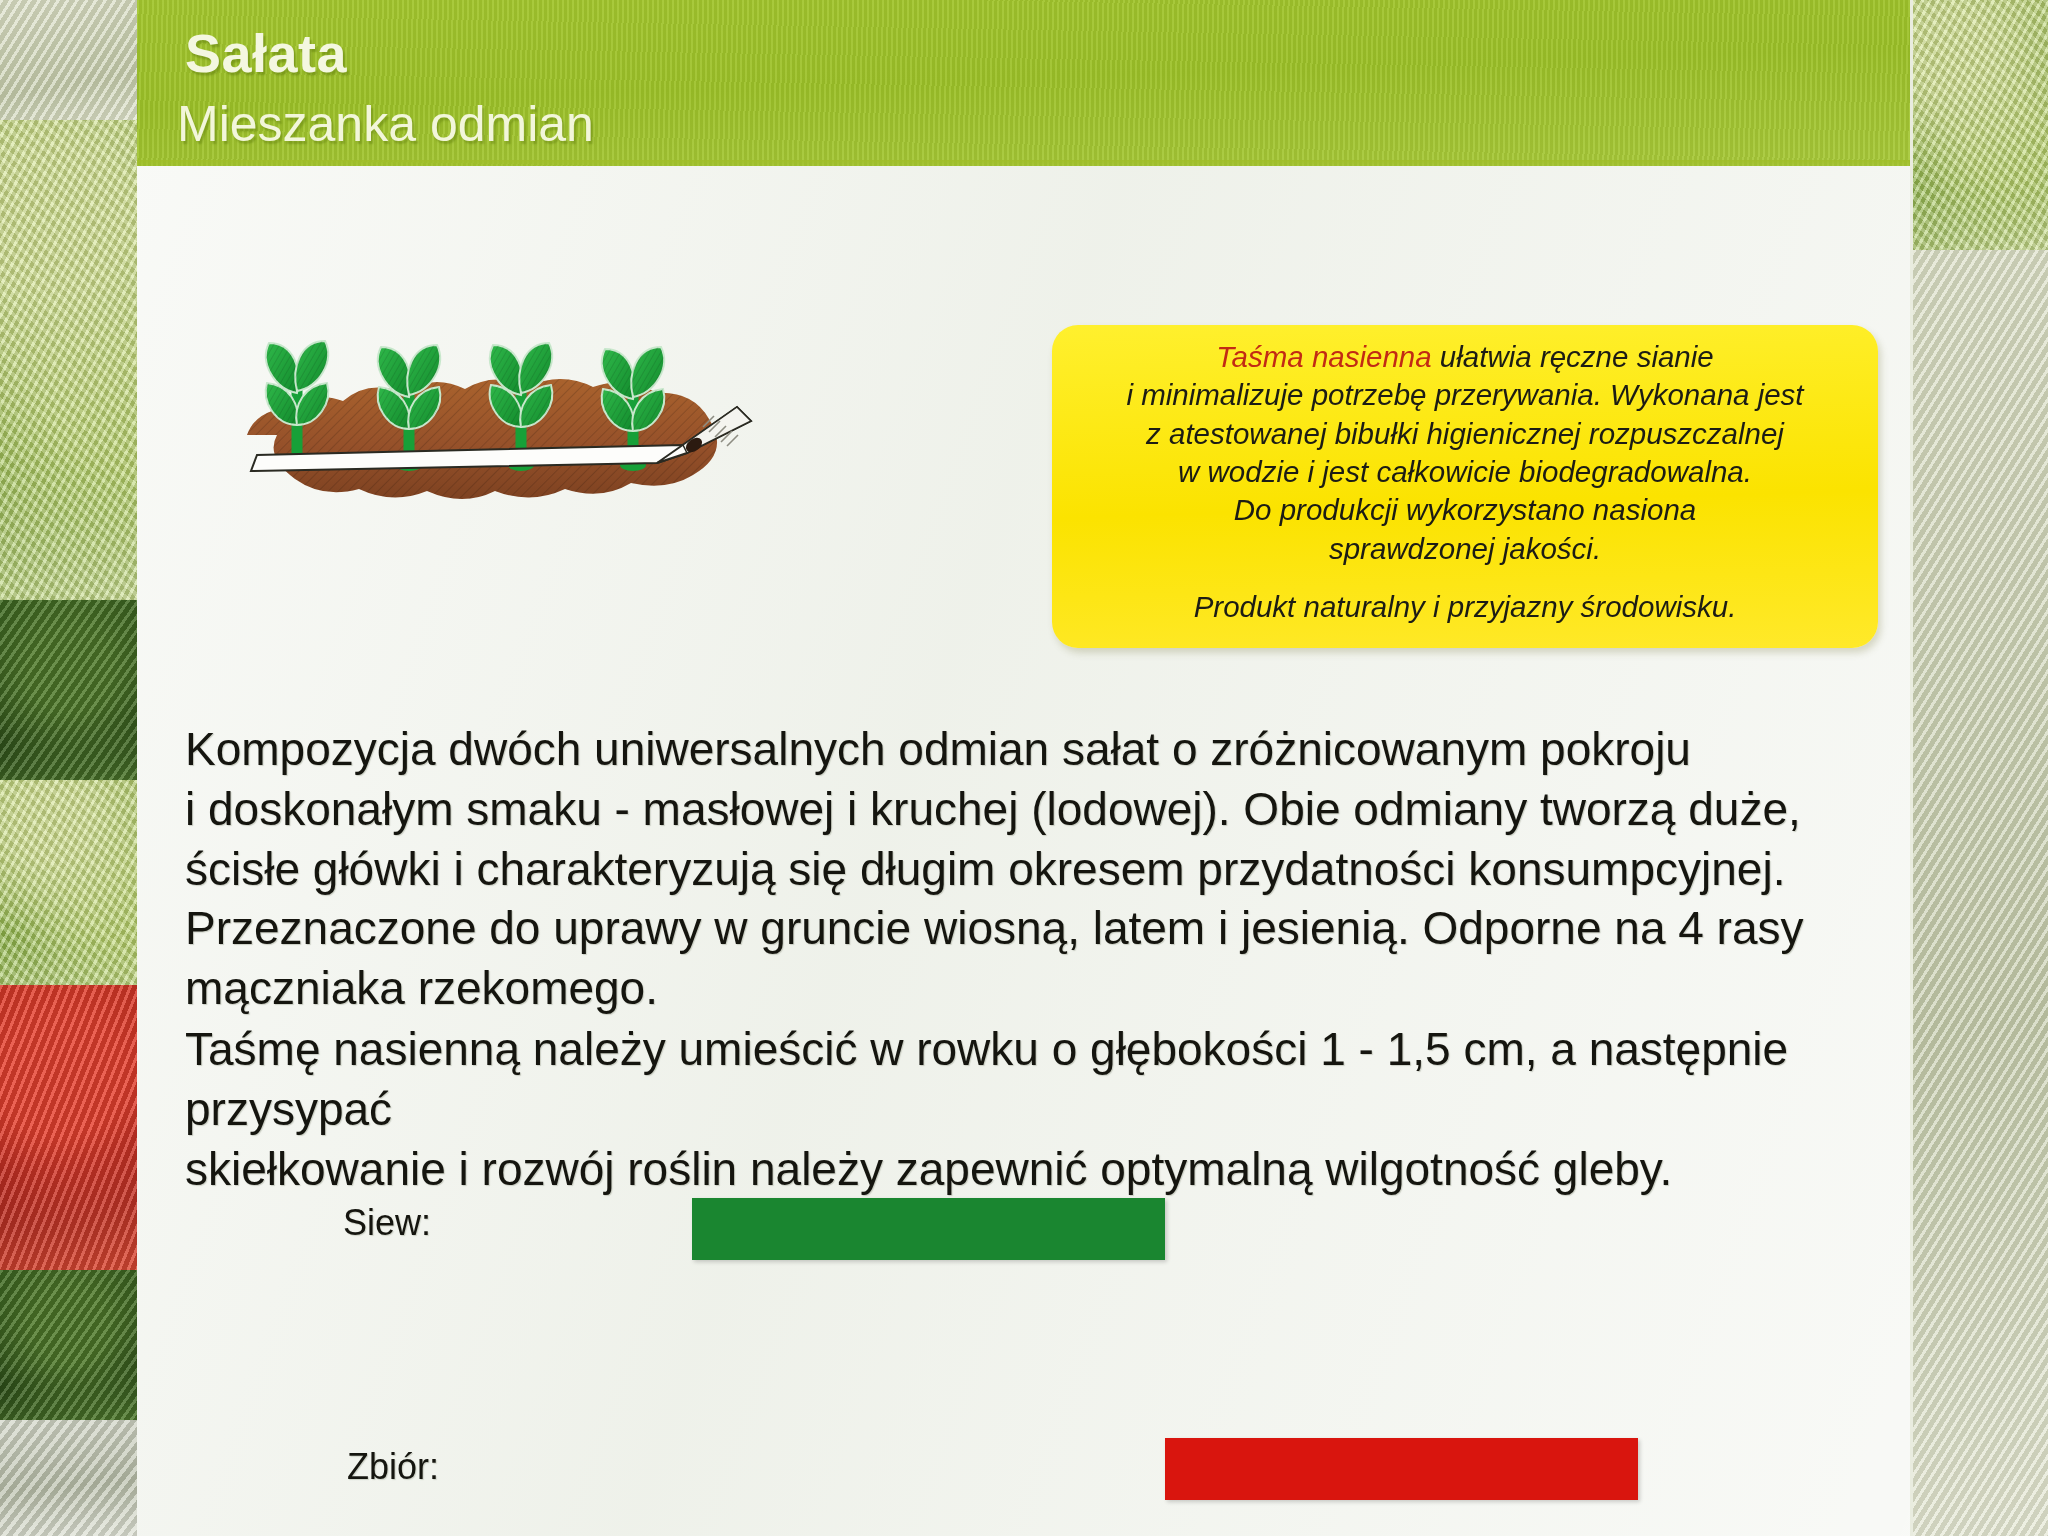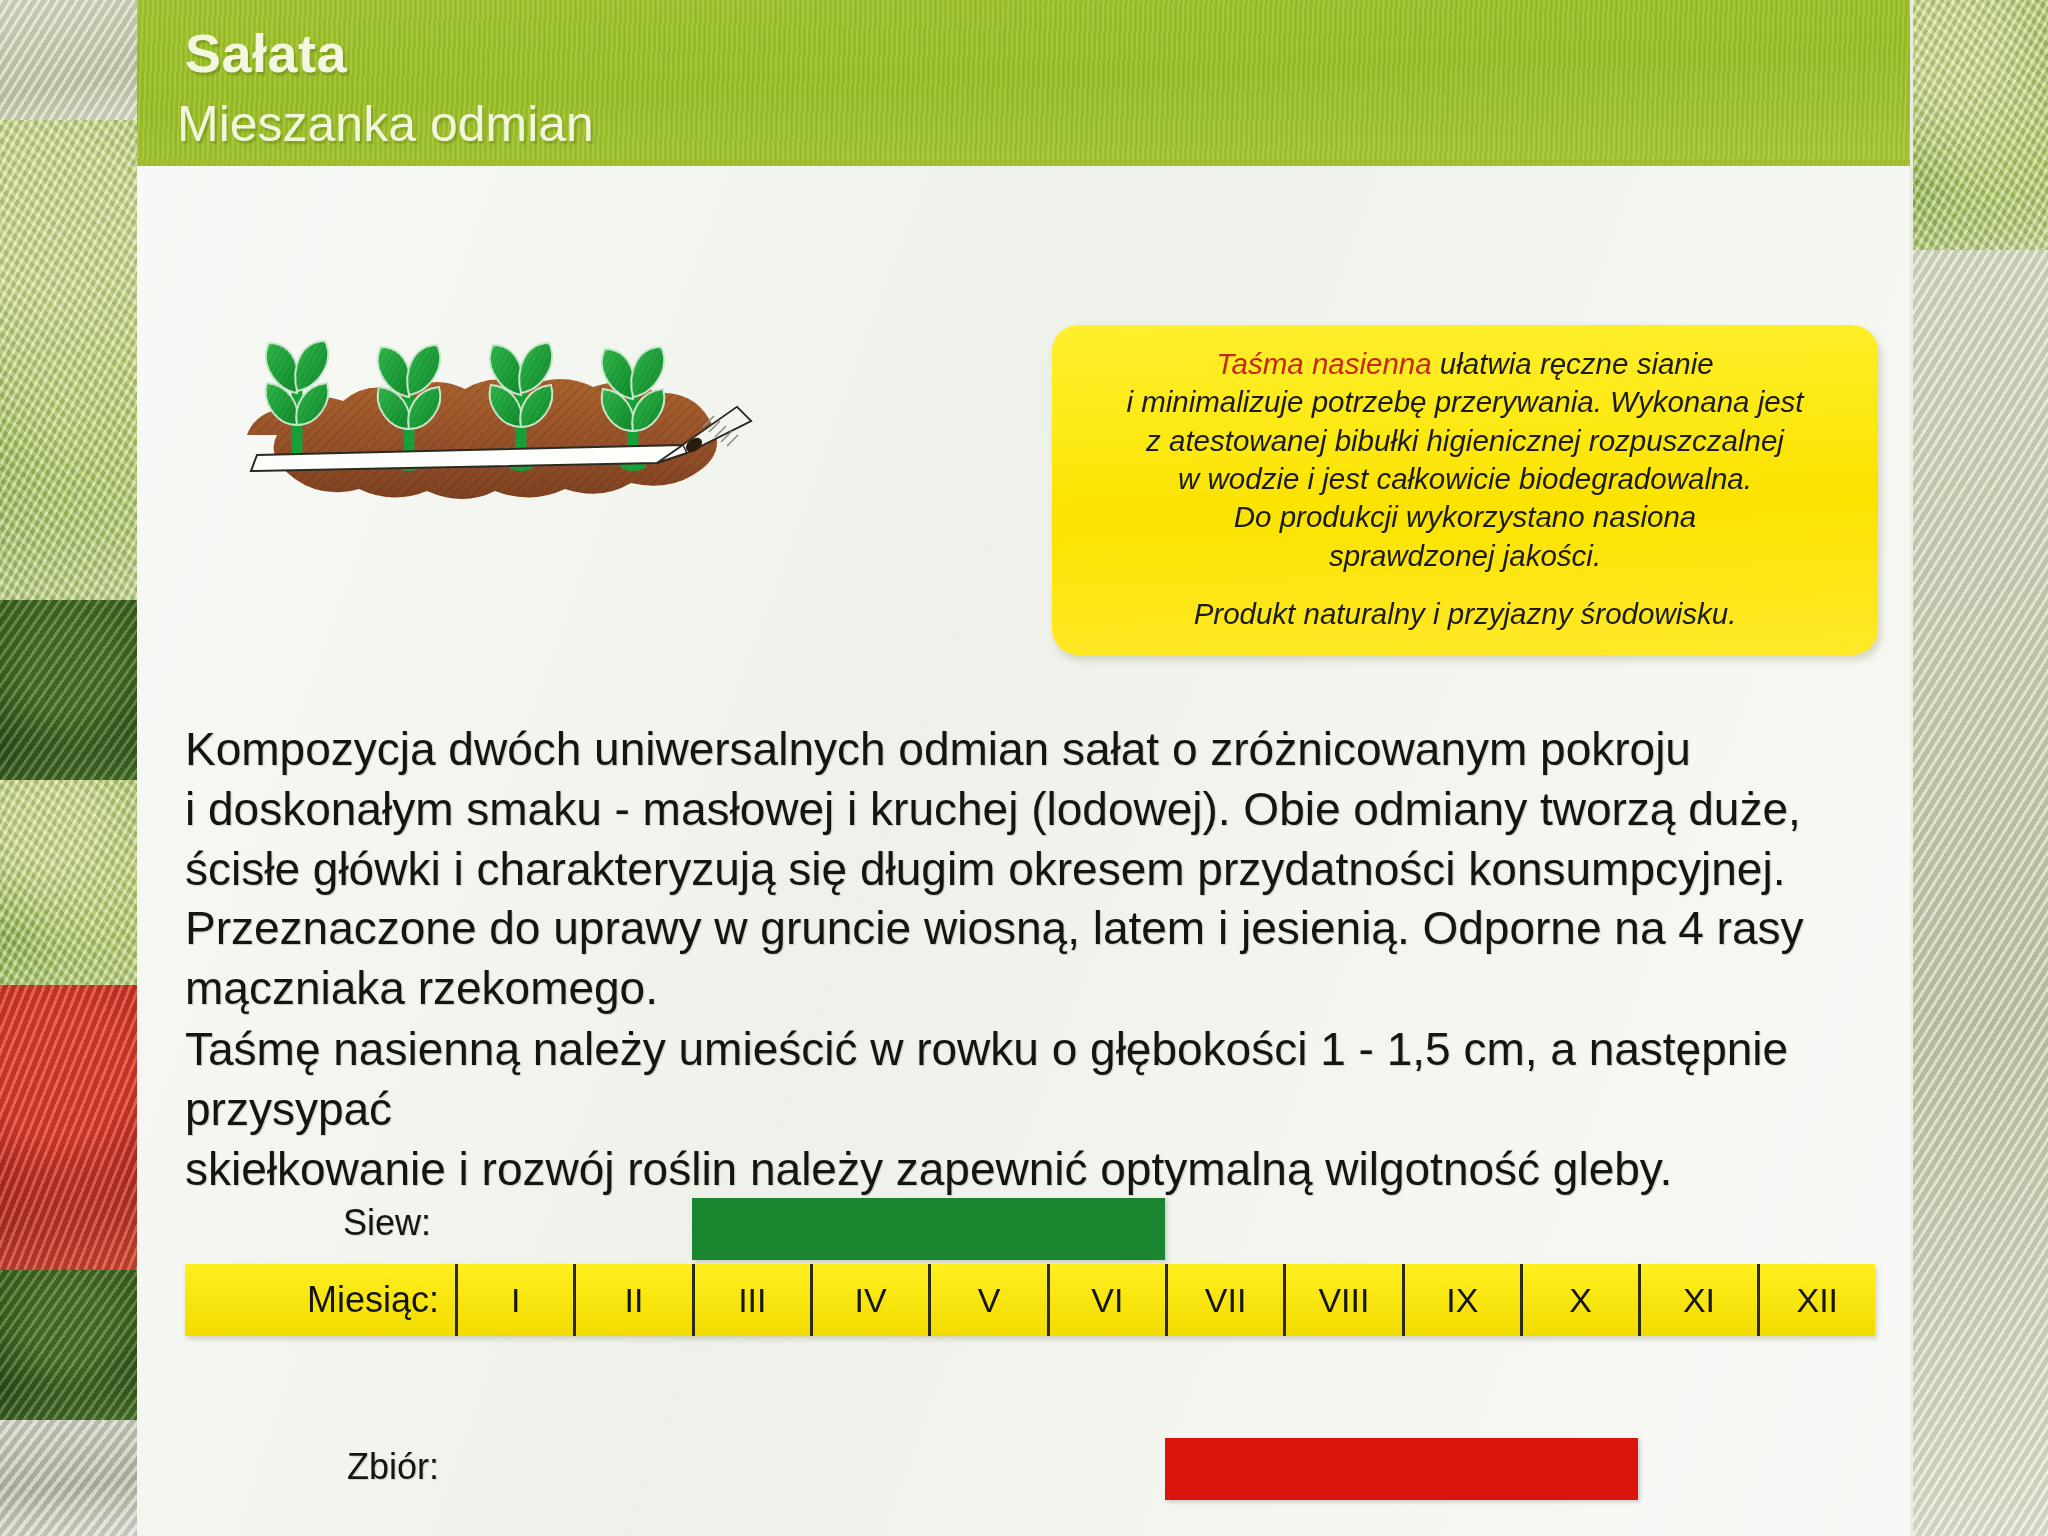--- a/index.html
+++ b/index.html
@@ -87,21 +87,21 @@
 
   
   .illus{position:absolute;left:80px;top:285px;width:620px;height:245px;}
 
   
   .infobox{
     position:absolute;right:32px;top:325px;width:826px;
     background:linear-gradient(178deg,#fff02e,#fbe300 55%,#ffe92a);
     border-radius:26px;
     box-shadow:3px 5px 7px rgba(120,120,60,.25);
-    padding:20px 26px 22px;
+    padding:13px 26px 22px;
     box-sizing:border-box;
   }
   .infobox p{
     margin:0;text-align:center;font-style:italic;
     font-size:29.5px;line-height:1.30;color:#1c1c14;
     font-family:"Liberation Sans","DejaVu Sans",sans-serif;
   }
   .infobox .hl{color:#c22a14;font-weight:normal;}
   .infobox .last{margin-top:20px;}
 
@@ -309,30 +309,15 @@
     <div>skiełkowanie i rozwój roślin należy zapewnić optymalną wilgotność gleby.</div>
   </div>
 
   <div class="cal">
     <div class="cal-label lbl-siew">Siew:</div>
     <div class="cal-label lbl-zbior">Zbiór:</div>
 
     <div class="bar bar-sow" id="sow-bar" style="left: 506.667px; width: 473.333px; background: rgb(26, 134, 48);"></div>
     <div class="bar bar-harv" id="harv-bar" style="left: 980px; width: 473.333px; background: rgb(217, 21, 14);"></div>
 
-    <div class="monthbar">
-      <div class="m-head">Miesiąc:</div>
-      <div class="m-cell">I</div>
-      <div class="m-cell">II</div>
-      <div class="m-cell">III</div>
-      <div class="m-cell">IV</div>
-      <div class="m-cell">V</div>
-      <div class="m-cell">VI</div>
-      <div class="m-cell">VII</div>
-      <div class="m-cell">VIII</div>
-      <div class="m-cell">IX</div>
-      <div class="m-cell">X</div>
-      <div class="m-cell">XI</div>
-      <div class="m-cell">XII</div>
-    </div>
   </div>
 
 </div>
 
 </body></html>

